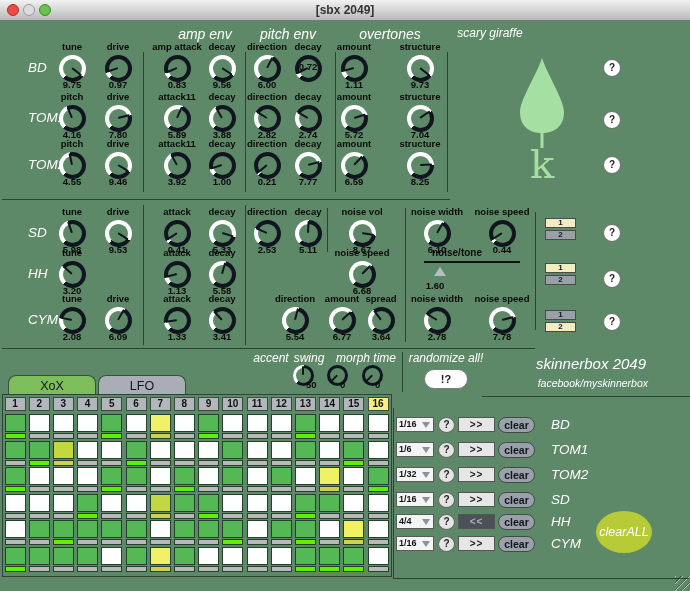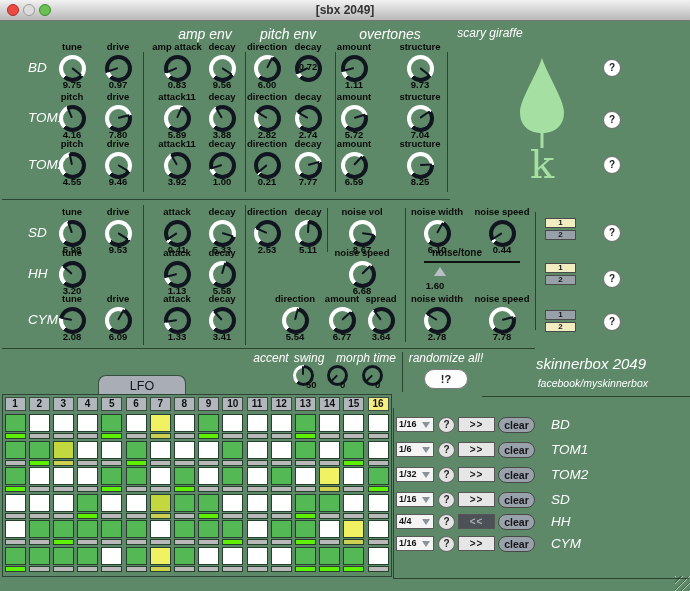--- a/index.html
+++ b/index.html
@@ -89,23 +89,25 @@
   <div id="ntlabel">noise/tone</div>
   <div id="ntline"></div>
   <div id="nttri"></div>
   <div id="ntval">1.60</div>
 
   <div class="tlabel" style="left:401px;top:351px;width:90px;">randomize all!</div>
   <div id="randomize-btn">!?</div>
   <div id="brand-title">skinnerbox 2049</div>
   <div id="brand-sub">facebook/myskinnerbox</div>
 
+  <div id="tab-xox" class="tab">XoX</div>
   <div id="tab-lfo" class="tab">LFO</div>
   <div id="gridpanel"></div>
 
+  <div id="clearall">clearALL</div>
 
   <div id="grip"></div>
 <div class="hdr" style="position: absolute; left: 125px; top: 26px; width: 160px; text-align: center; font-size: 14px;">amp env</div>
     <div class="hdr" style="position: absolute; left: 310px; top: 26px; width: 160px; text-align: center; font-size: 14px;">overtones</div>
     <div class="hdr" style="position: absolute; left: 208px; top: 26px; width: 160px; text-align: center; font-size: 14px;">pitch env</div>
     <div class="hdr" style="position: absolute; left: 410px; top: 26px; width: 160px; text-align: center; font-size: 12px;">scary giraffe</div>
     <div class="rowlabel" style="position: absolute; left: 28px; top: 60px;">BD</div>
     <div class="klabel" style="position: absolute; left: 27px; top: 41px; width: 90px;">tune</div>
     <div class="knob" style="position: absolute; left: 58.5px; top: 54.5px; width: 27px; height: 27px; background: conic-gradient(from 225deg, rgb(255, 255, 255) 0deg, rgb(255, 255, 255) 263.25deg, rgb(16, 21, 31) 263.25deg, rgb(16, 21, 31) 360deg);">
       <div class="kcore" style="position: absolute;"></div>

